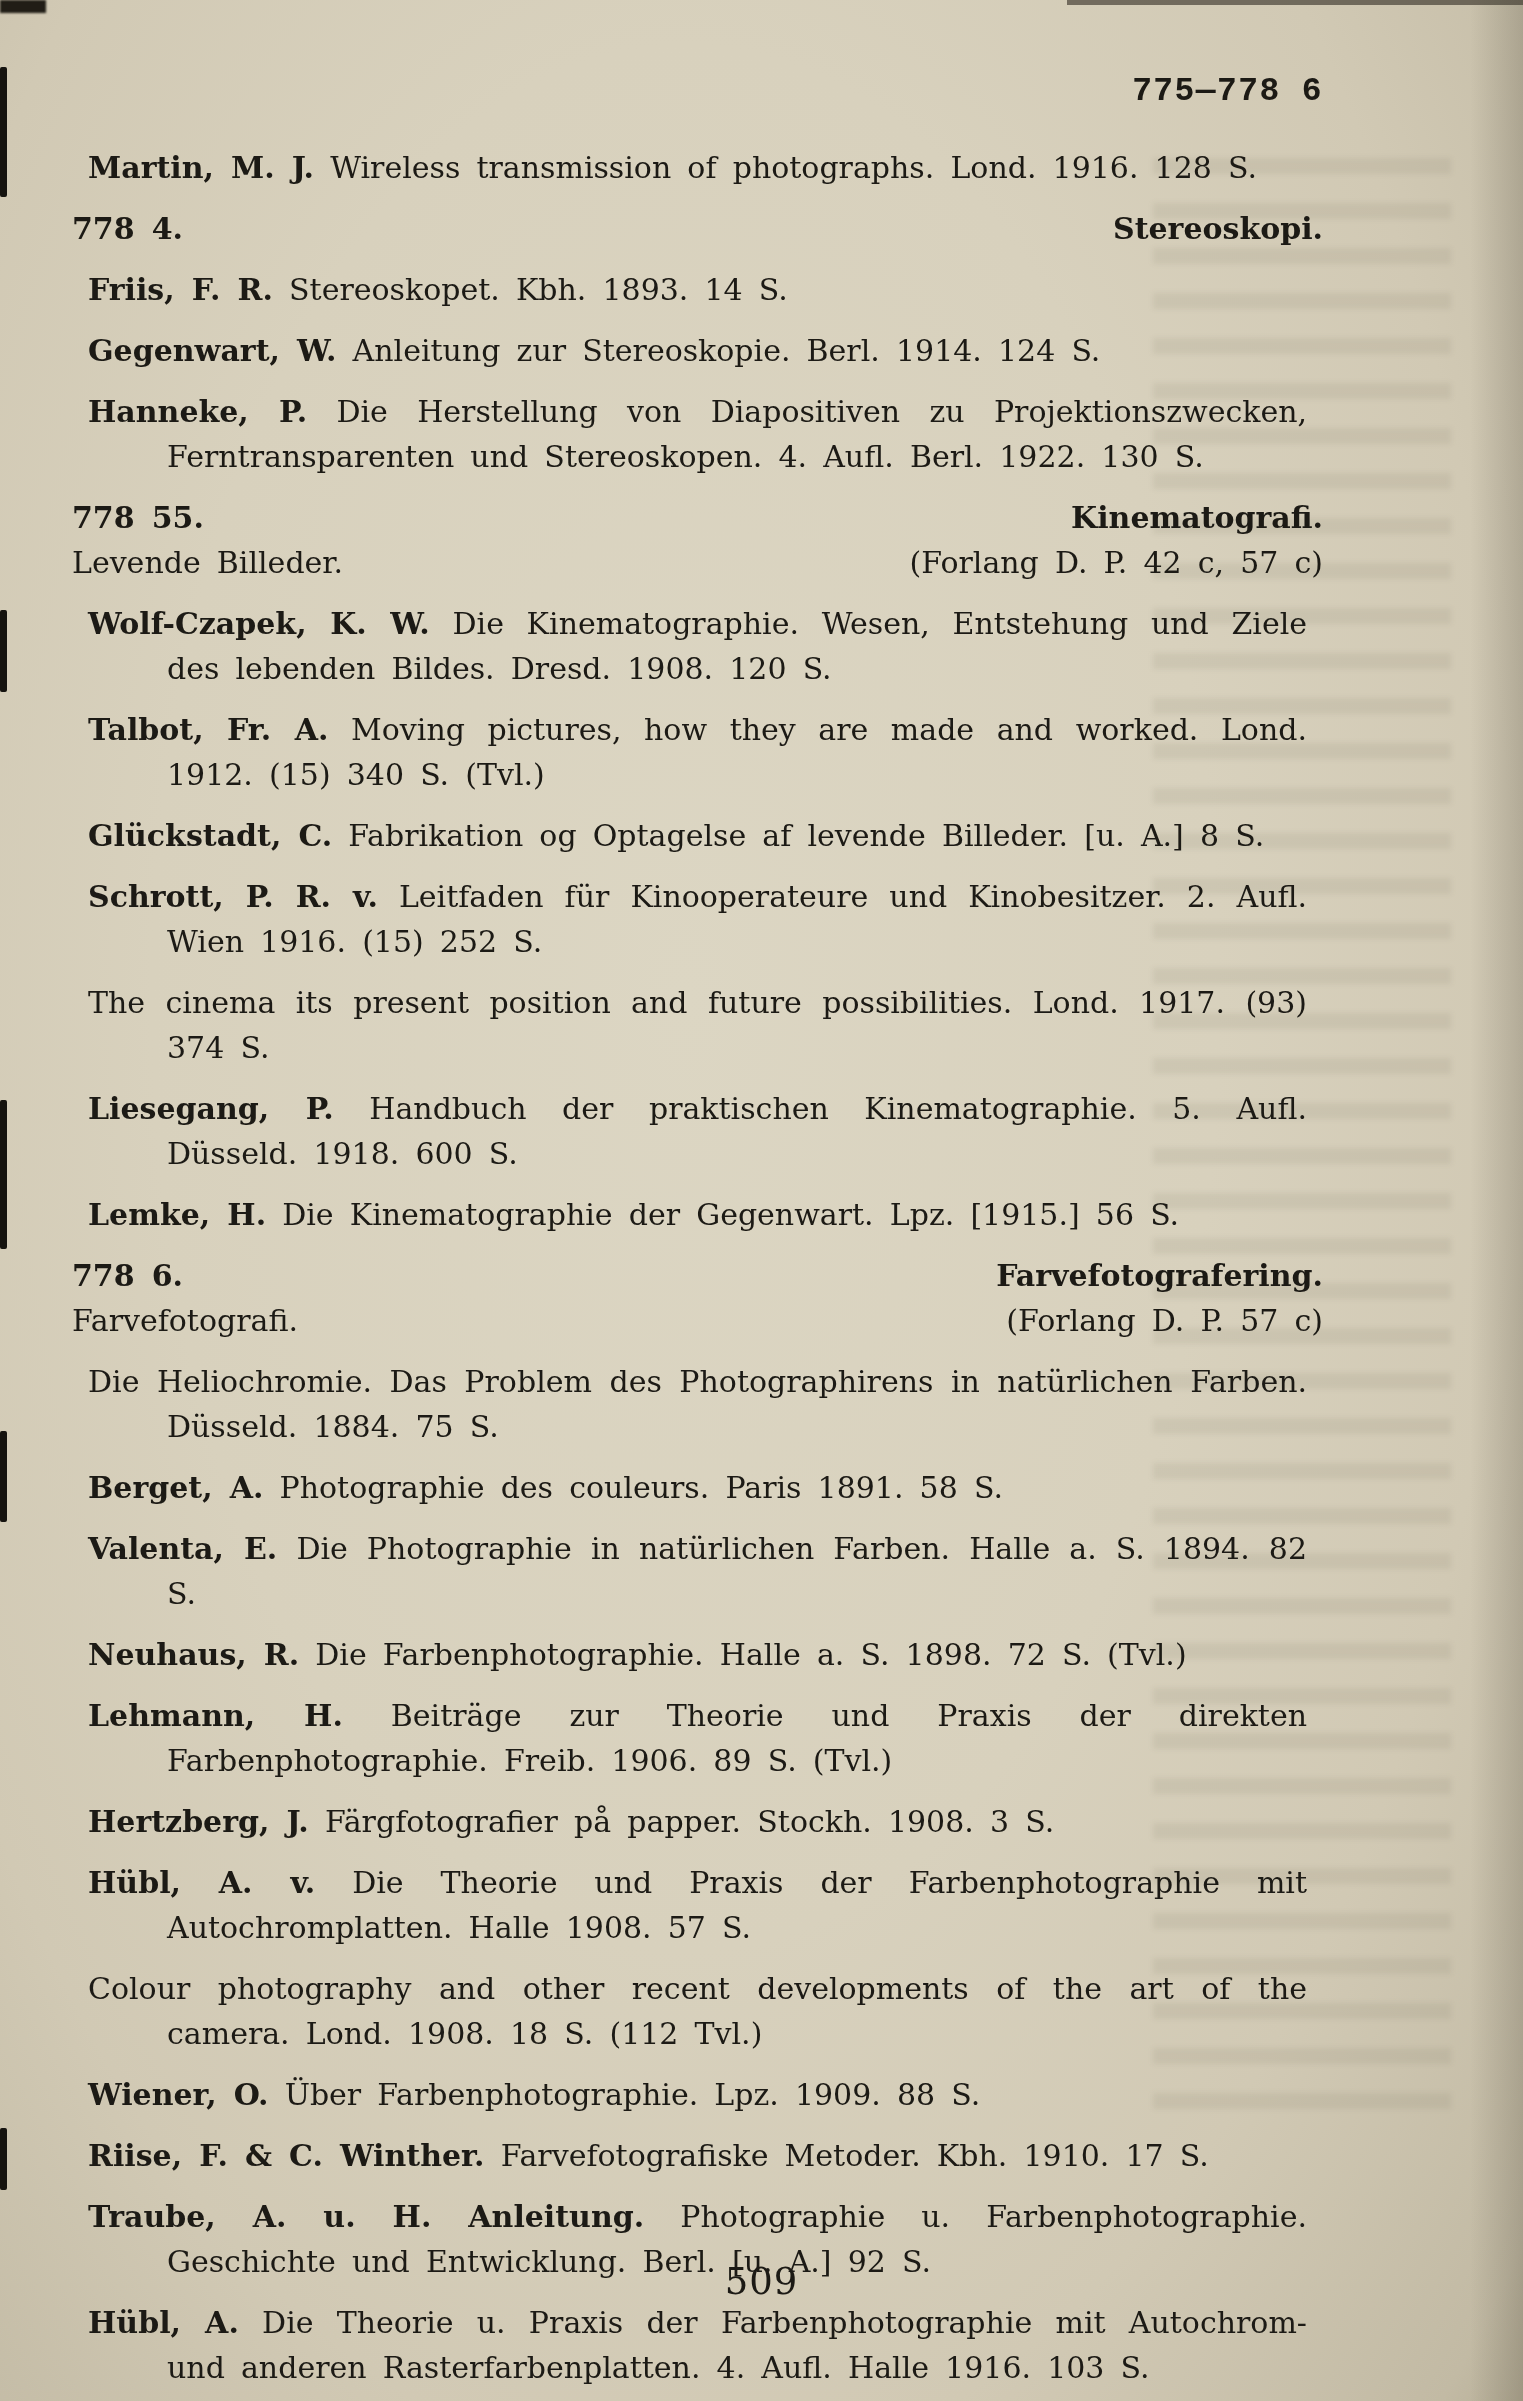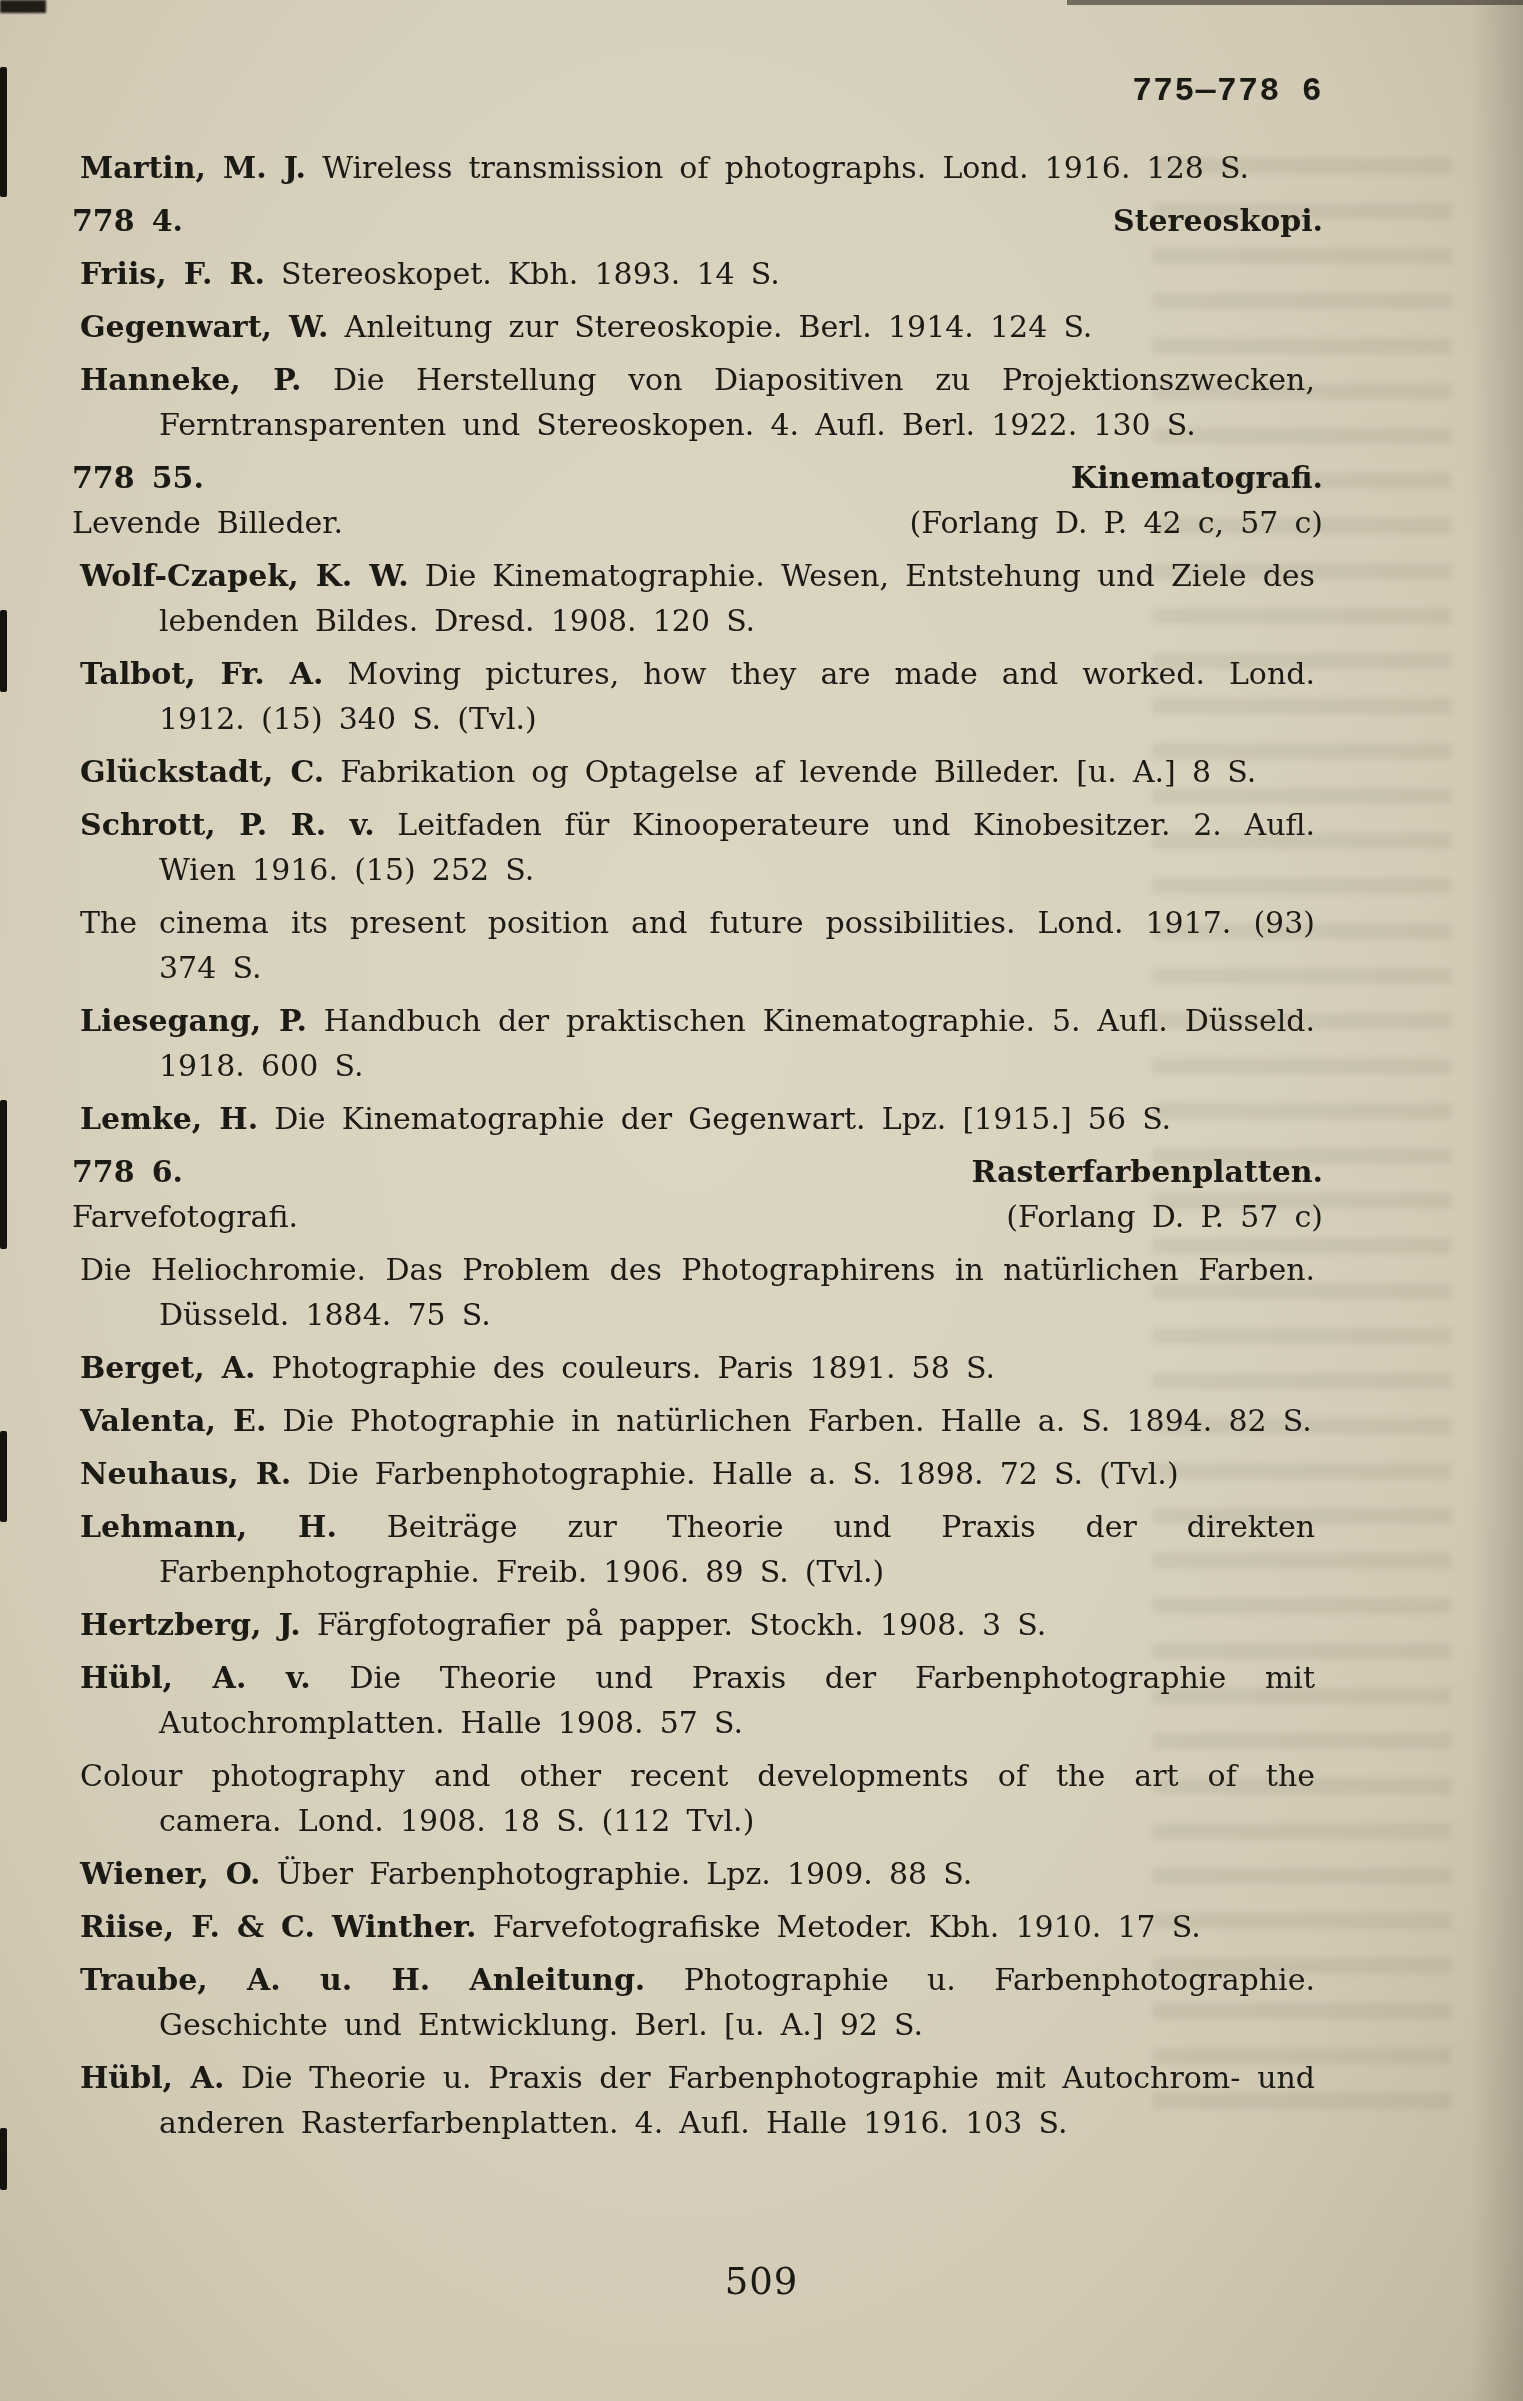--- a/index.html
+++ b/index.html
@@ -79,21 +79,21 @@
     line-height: 43px;
     margin-bottom: 32px;
     font-family: Liberation Mono, monospace;
   }
   .entries {
     font-size: 30px;
     line-height: 45px;
     word-spacing: 0.22em;
   }
   .entry {
-    margin: 8px;
+    margin: 16px;
     text-align: justify;
     padding-left: 79px;
     text-indent: -79px;
   }
   .lead { font-weight: bold; }
   .row {
     display: flex;
     justify-content: space-between;
     align-items: baseline;
   }
@@ -145,21 +145,21 @@
         </div>
         <p class="entry"><span class="lead">Wolf-Czapek, K. W.</span> <span class="entry-body">Die Kinematographie. Wesen, Entstehung und Ziele des lebenden Bildes. Dresd. 1908. 120 S.</span></p>
         <p class="entry"><span class="lead">Talbot, Fr. A.</span> <span class="entry-body">Moving pictures, how they are made and worked. Lond. 1912. (15) 340 S. (Tvl.)</span></p>
         <p class="entry"><span class="lead">Glückstadt, C.</span> <span class="entry-body">Fabrikation og Optagelse af levende Billeder. [u. A.] 8 S.</span></p>
         <p class="entry"><span class="lead">Schrott, P. R. v.</span> <span class="entry-body">Leitfaden für Kinooperateure und Kinobesitzer. 2. Aufl. Wien 1916. (15) 252 S.</span></p>
         <p class="entry"><span class="entry-body">The cinema its present position and future possibilities. Lond. 1917. (93) 374 S.</span></p>
         <p class="entry"><span class="lead">Liesegang, P.</span> <span class="entry-body">Handbuch der praktischen Kinematographie. 5. Aufl. Düsseld. 1918. 600 S.</span></p>
         <p class="entry"><span class="lead">Lemke, H.</span> <span class="entry-body">Die Kinematographie der Gegenwart. Lpz. [1915.] 56 S.</span></p>
         <div class="row section-row">
           <span class="sec-num">778 6.</span>
-          <span class="sec-head">Rasterfarbenplatten.</span>
+          <span class="sec-head">Farvefotografering.</span>
         </div>
         <div class="row split-row">
           <span class="split-left">Farvefotografi.</span>
           <span class="split-right">(Forlang D. P. 57 c)</span>
         </div>
         <p class="entry"><span class="entry-body">Die Heliochromie. Das Problem des Photographirens in natürlichen Farben. Düsseld. 1884. 75 S.</span></p>
         <p class="entry"><span class="lead">Berget, A.</span> <span class="entry-body">Photographie des couleurs. Paris 1891. 58 S.</span></p>
         <p class="entry"><span class="lead">Valenta, E.</span> <span class="entry-body">Die Photographie in natürlichen Farben. Halle a. S. 1894. 82 S.</span></p>
         <p class="entry"><span class="lead">Neuhaus, R.</span> <span class="entry-body">Die Farbenphotographie. Halle a. S. 1898. 72 S. (Tvl.)</span></p>
         <p class="entry"><span class="lead">Lehmann, H.</span> <span class="entry-body">Beiträge zur Theorie und Praxis der direkten Farbenphotographie. Freib. 1906. 89 S. (Tvl.)</span></p>

